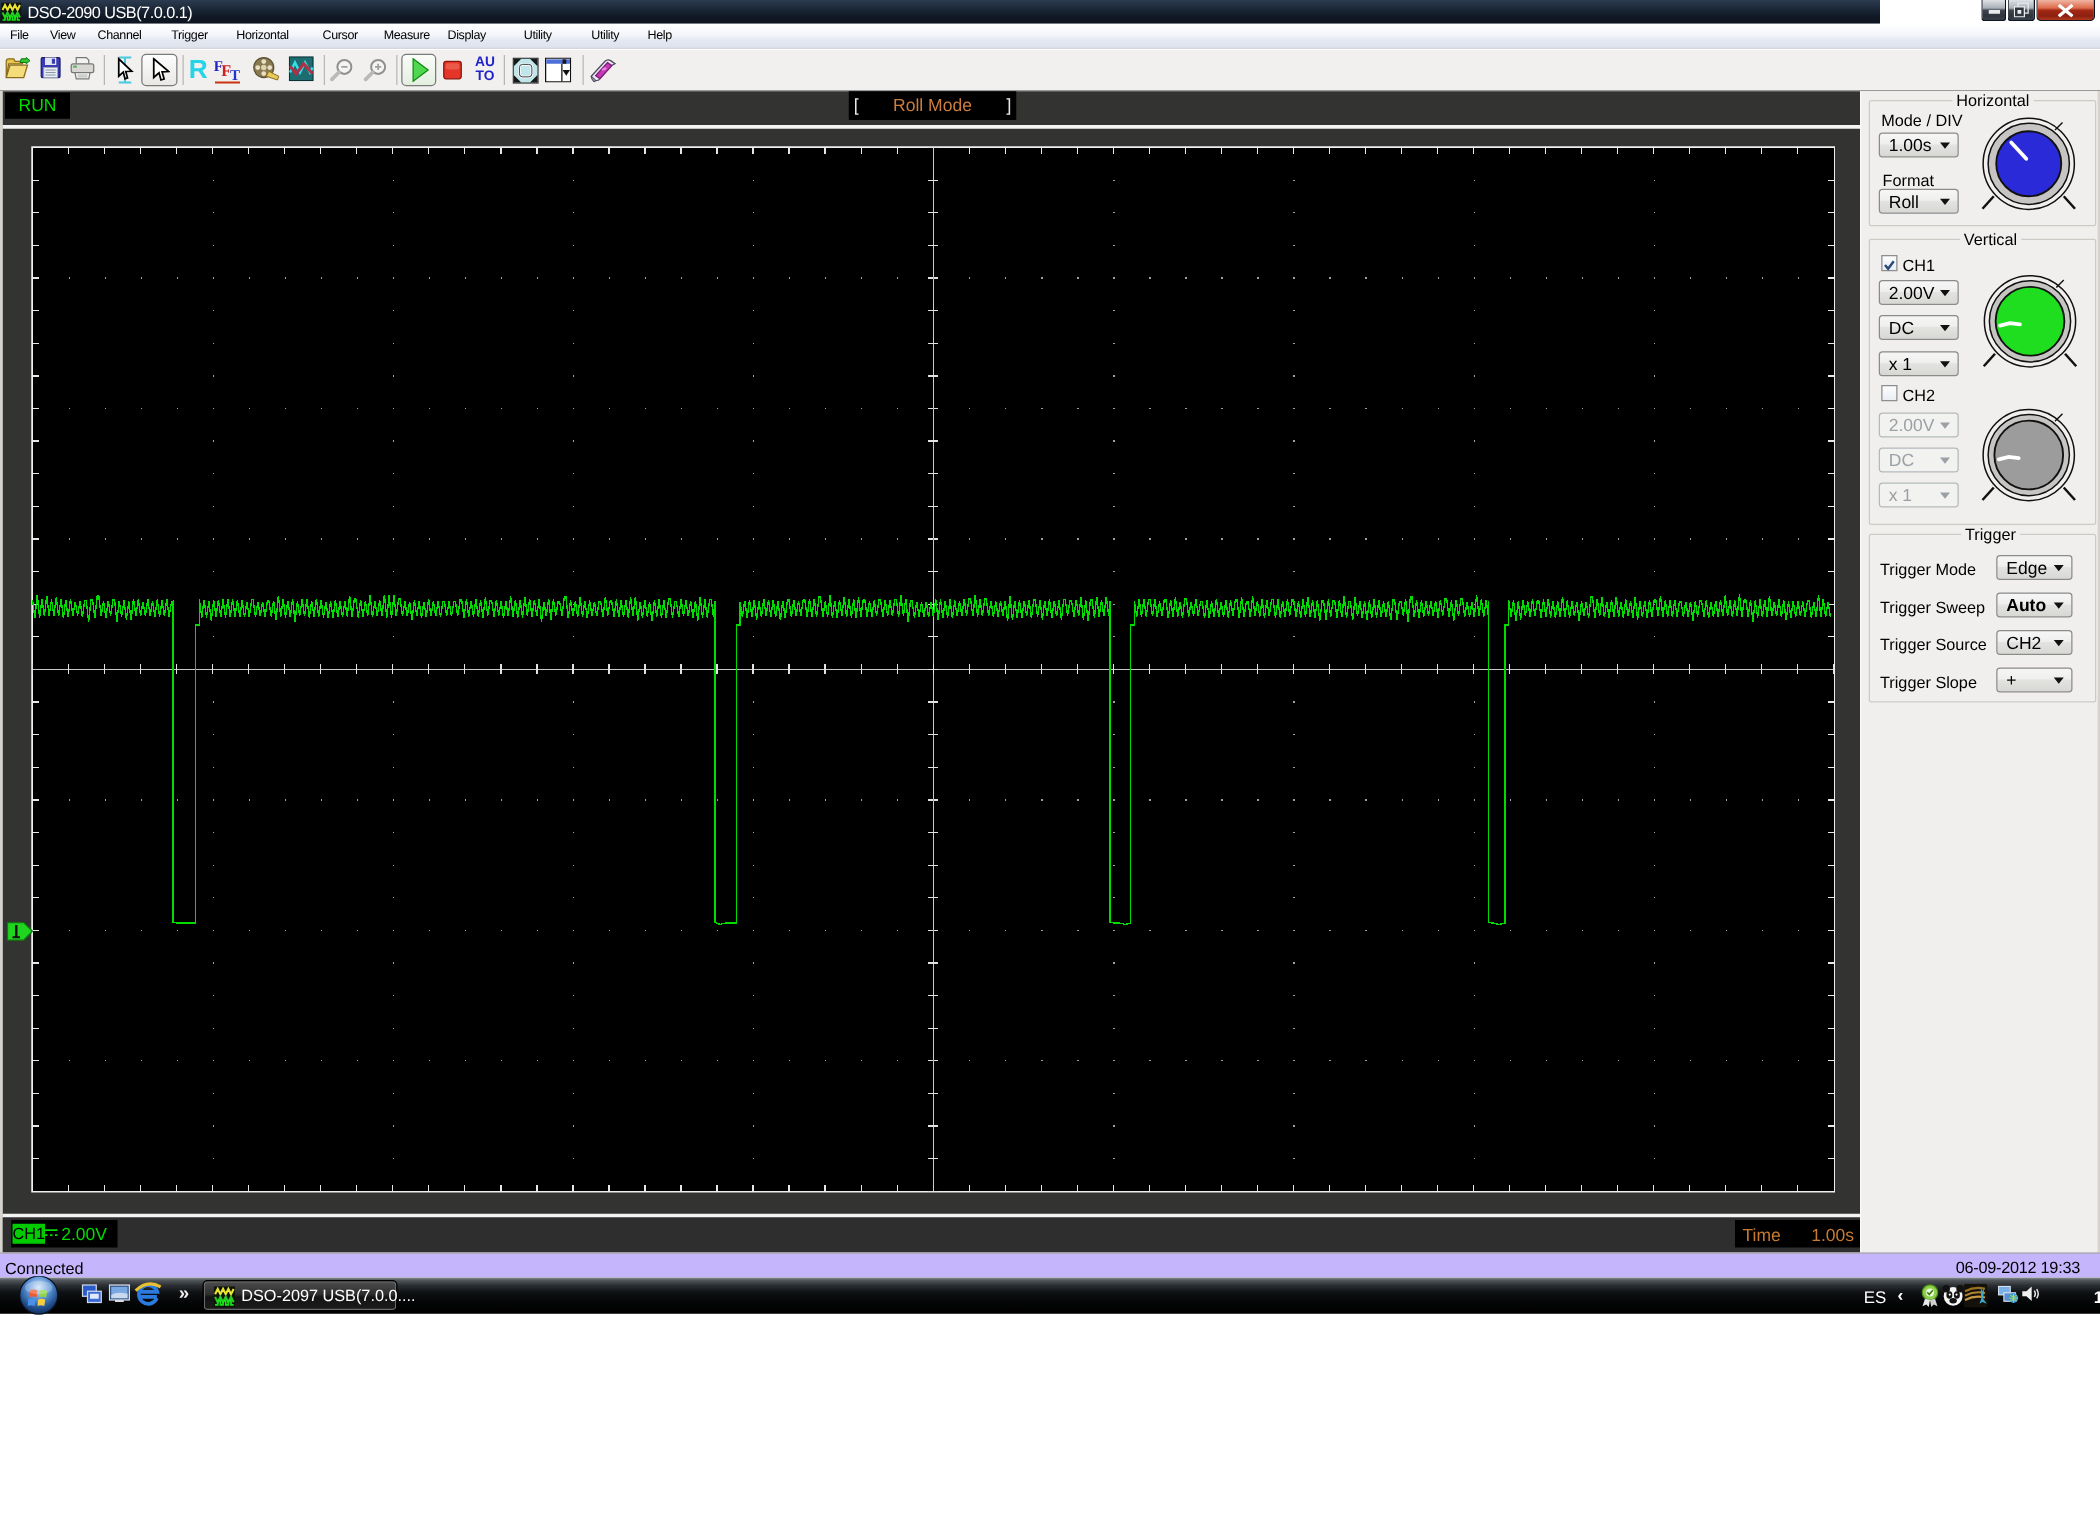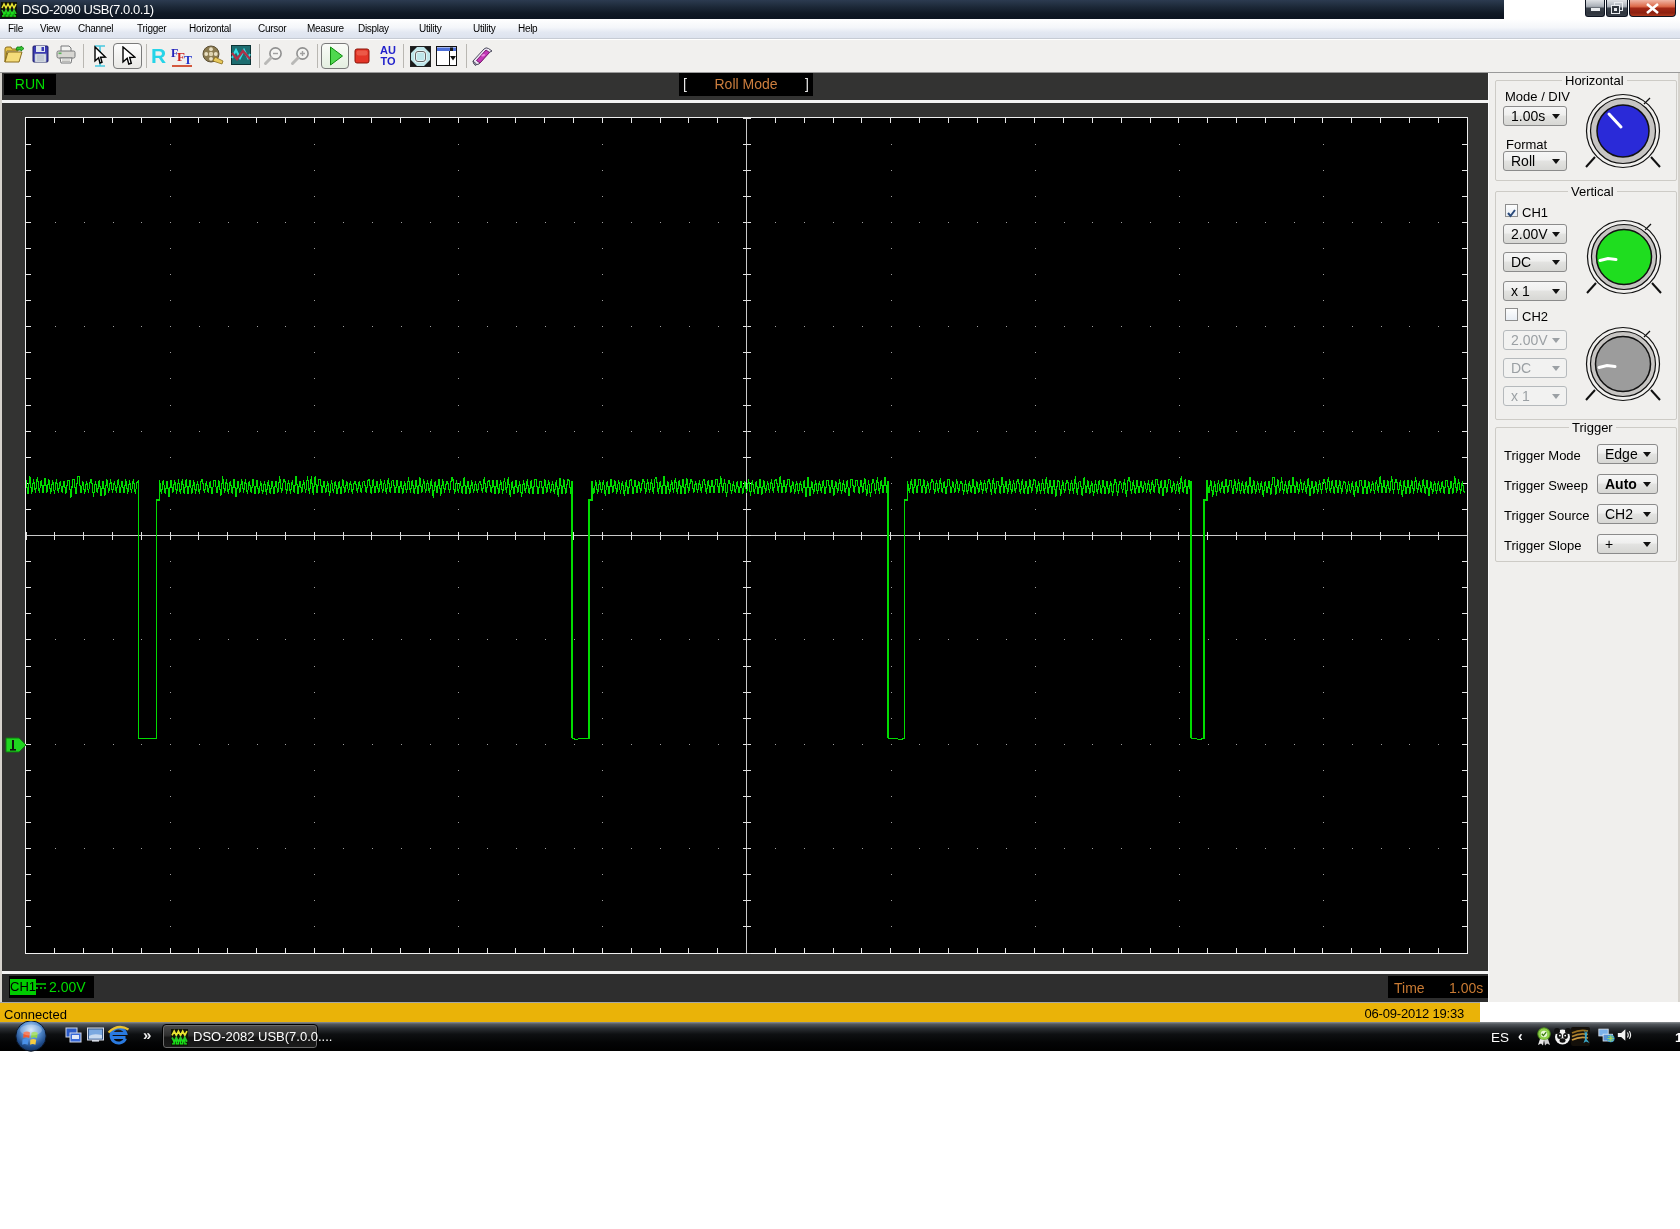--- a/index.html
+++ b/index.html
@@ -55,21 +55,21 @@
 .lbl { position:absolute; font-size:13px; color:#000; }
 .combo { position:absolute; width:63px; height:20px; border:1px solid #8b8b8b; border-radius:3px;
   background:linear-gradient(180deg,#f6f6f6 0%,#efefee 45%,#e3e3e1 50%,#d7d7d4 100%);
   font-size:14px; color:#000; line-height:18px; padding-left:7px; }
 .combo .arr { position:absolute; right:6px; top:7px; width:0; height:0; border-left:4px solid transparent; border-right:4px solid transparent; border-top:5px solid #111; }
 .combo.dis { border-color:#b5b9bc; background:#f2f2f1; color:#9ba0a4; }
 .combo.dis .arr { border-top-color:#9ba0a4; }
 .cb { position:absolute; width:13px; height:13px; border:1px solid #8e8e8e; background:linear-gradient(180deg,#fdfdfd,#e9eef5); }
 
 
-#statusbar { left:0; top:1002px; width:1480px; height:20px; background:#eab308; border-top:1px solid #a8a8a8; font-size:13px; color:#000; }
+#statusbar { left:0; top:1002px; width:1680px; height:20px; background:#c4b5fd; border-top:1px solid #a8a8a8; font-size:13px; color:#000; }
 
 
 #taskbar { left:0; top:1022px; width:1680px; height:29px;
   background:linear-gradient(180deg,#8e9397 0%,#53585d 7%,#2b2f33 22%,#0e1012 42%,#040506 70%,#000 100%); }
 #taskbtn { position:absolute; left:162px; top:2px; width:156px; height:25px; border:1px solid #000; border-radius:4px;
   background:linear-gradient(180deg,#4e4e4e 0%,#2e2e2e 45%,#141414 55%,#1c1c1c 100%);
   box-shadow:inset 0 0 0 1px #6a6a6a; }
 #taskbtn span { position:absolute; left:30px; top:4px; color:#fff; font-size:13px; white-space:nowrap; }
 .trayico { position:absolute; top:5px; }
 #traytxt1 { position:absolute; left:1491px; top:8px; color:#fff; font-size:13.5px; }
@@ -352,21 +352,21 @@
  <path d="M1.5 7.5 Q11 -1.5 21.5 4.5" fill="none" stroke="#e8c030" stroke-width="2.4"></path>
 </svg>
 <div class="abs" style="left:143px;top:4px;color:#eee;font-size:15px;font-weight:bold;">»</div>
 <div id="taskbtn">
  <svg style="position:absolute;left:8px;top:4px;" width="17" height="17" viewBox="0 0 16 16">
           <rect width="16" height="16" fill="#101408"></rect>
           <path d="M1 6 L3 2 5 6 7 2 9 6 11 2 13 6 15 2" stroke="#e8e432" stroke-width="1.6" fill="none"></path>
           <path d="M1 8 L3 12 5 8 7 12 9 8 11 12 13 8 15 12" stroke="#28c828" stroke-width="1.6" fill="none"></path>
           <path d="M1 14 h2 v-3 h2 v3 h2 v-3 h2 v3 h2 v-3 h2 v3 h2" stroke="#17e417" stroke-width="1.3" fill="none"></path>
         </svg>
- <span>DSO-2082 USB(7.0.0....</span>
+ <span>DSO-2097 USB(7.0.0....</span>
 </div>
 <div id="traytxt1">ES</div>
 <div class="abs" style="left:1518px;top:6px;color:#fff;font-size:14px;font-weight:bold;">‹</div>
 <svg class="trayico" style="left:1535px;" width="18" height="19" viewBox="0 0 18 19">
  <circle cx="9" cy="7" r="6.2" fill="#8ed04a" stroke="#4a8a1a"></circle>
  <circle cx="9" cy="7" r="3.2" fill="#e8f8d8"></circle>
  <path d="M5 12 L3 18 6 16.5 8 18.5 9 13 Z" fill="#e8e8e8"></path>
  <path d="M13 12 L15 18 12 16.5 10 18.5 9 13 Z" fill="#d0d0d0"></path>
  <path d="M6.8 6.8 l1.6 1.8 2.8 -3.4" stroke="#3a7a10" stroke-width="1.3" fill="none"></path>
 </svg>

